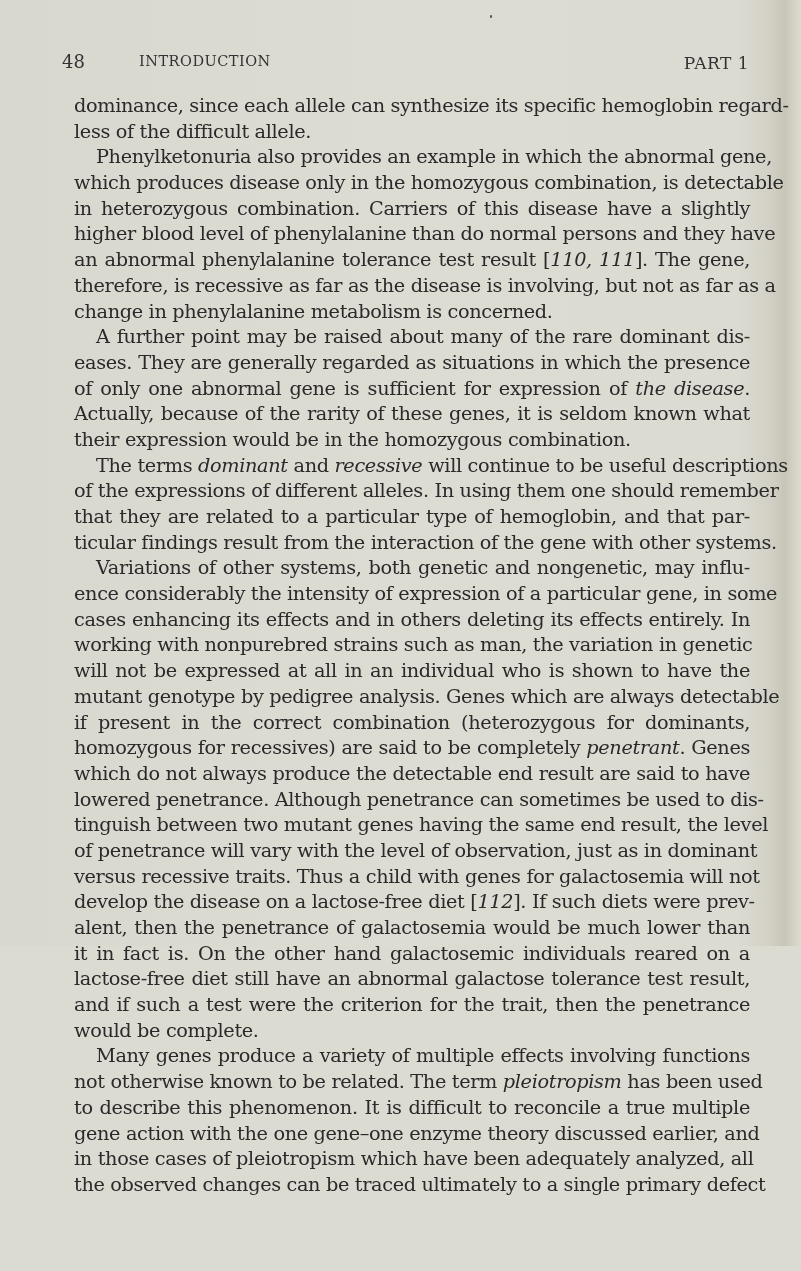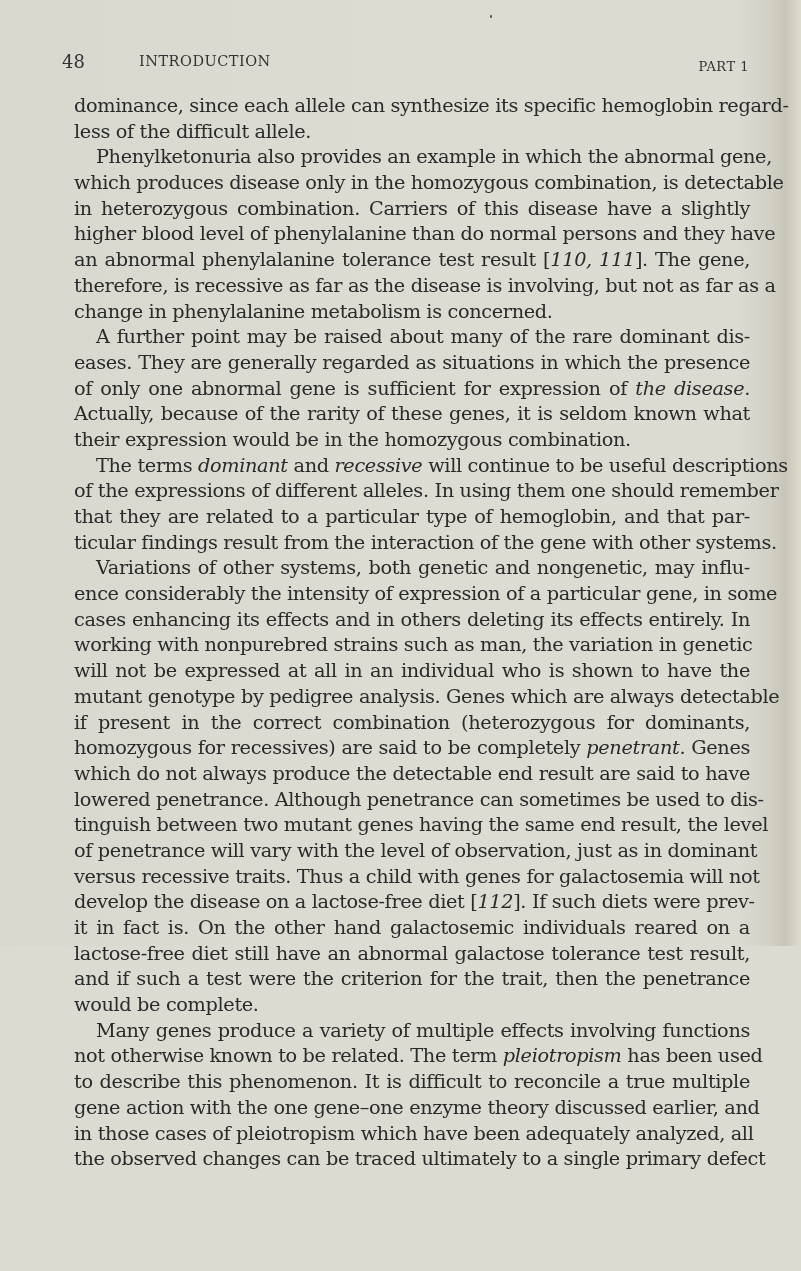--- a/index.html
+++ b/index.html
@@ -14,21 +14,21 @@
     position: absolute; left: 0; top: 0; width: 801px; height: 946px;
     background: linear-gradient(to right, #d9d8cf 0%, #dddcd3 50%, #dcdbd2 92%, #d3d1c6 96%, #c8c5b8 98%, #dedcd0 100%);
   }
   .speck { position: absolute; left: 490px; top: 15px; width: 2px; height: 3px; background: #555; border-radius: 1px; }
   .header {
     position: absolute; left: 62px; top: 51px; width: 687px; height: 24px;
     font-size: 18px; color: #333;
   }
   .header .pno { position: absolute; left: 0; top: 0; }
   .header .run { position: absolute; left: 44px; top: 2px; font-size: 14.5px; letter-spacing: 0.5px; margin-left: 33px; }
-  .header .part { position: absolute; right: 0; top: 8px; font-size: 13px; letter-spacing: 0.5px; }
+  .header .part { position: absolute; right: 0; top: 2px; font-size: 17px; letter-spacing: 0.5px; }
   .body-text {
     position: absolute; left: 62px; top: 93px; width: 688px;
     font-size: 19.3px; line-height: 25.7px;
     letter-spacing: -0.35px;
     text-align: justify;
   }
   .line { display: block; height: 25.7px; white-space: nowrap; text-align-last: justify; margin-left: 12px; }
   .line.last { text-align-last: left; }
   .line.indent { padding-left: 22px; }
   .line i { font-style: italic; }
@@ -69,20 +69,21 @@
       <span class="line">will not be expressed at all in an individual who is shown to have the</span>
       <span class="line">mutant genotype by pedigree analysis. Genes which are always detectable</span>
       <span class="line">if present in the correct combination (heterozygous for dominants,</span>
       <span class="line">homozygous for recessives) are said to be completely <i>penetrant</i>. Genes</span>
       <span class="line">which do not always produce the detectable end result are said to have</span>
       <span class="line">lowered penetrance. Although penetrance can sometimes be used to dis-</span>
       <span class="line">tinguish between two mutant genes having the same end result, the level</span>
       <span class="line">of penetrance will vary with the level of observation, just as in dominant</span>
       <span class="line">versus recessive traits. Thus a child with genes for galactosemia will not</span>
       <span class="line">develop the disease on a lactose-free diet [<i>112</i>]. If such diets were prev-</span>
+      <span class="line">alent, then the penetrance of galactosemia would be much lower than</span>
       <span class="line">it in fact is. On the other hand galactosemic individuals reared on a</span>
       <span class="line">lactose-free diet still have an abnormal galactose tolerance test result,</span>
       <span class="line">and if such a test were the criterion for the trait, then the penetrance</span>
       <span class="line last">would be complete.</span>
       <span class="line indent">Many genes produce a variety of multiple effects involving functions</span>
       <span class="line">not otherwise known to be related. The term <i>pleiotropism</i> has been used</span>
       <span class="line">to describe this phenomenon. It is difficult to reconcile a true multiple</span>
       <span class="line">gene action with the one gene–one enzyme theory discussed earlier, and</span>
       <span class="line">in those cases of pleiotropism which have been adequately analyzed, all</span>
       <span class="line">the observed changes can be traced ultimately to a single primary defect</span>

